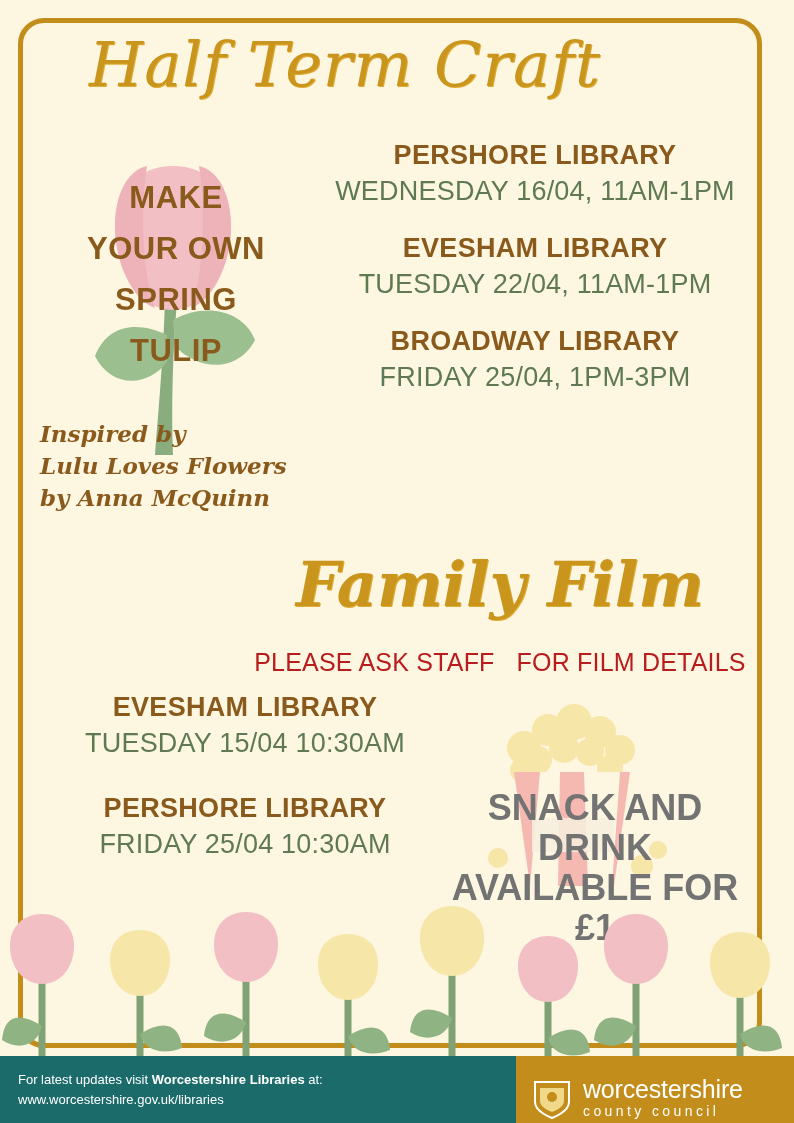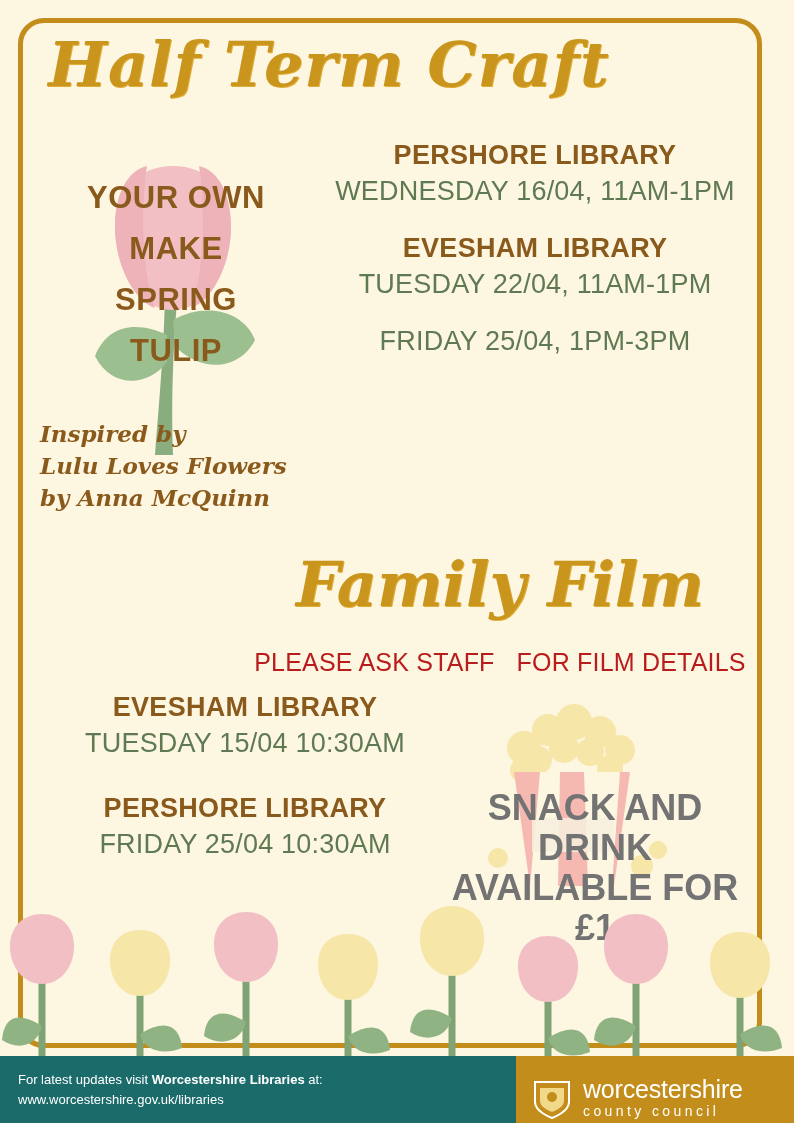--- a/index.html
+++ b/index.html
@@ -28,27 +28,27 @@
     height: 1030px;
     border: 5px solid #c28d1a;
     border-radius: 26px;
     box-sizing: border-box;
     pointer-events: none;
   }
 
   
   .title-craft {
     position: absolute;
-    left: 0;
+    left: 16px;
     top: 28px;
     width: 658px;
     text-align: center;
     font-family: "DejaVu Serif", serif;
     font-style: italic;
-    font-weight: bold;
+    font-weight: normal;
     font-size: 62px;
     letter-spacing: 1px;
     color: #c9951d;
     text-shadow: 1px 1px 0 #e0ad37;
   }
 
   .title-film {
     position: absolute;
     left: 220px;
     top: 548px;
@@ -234,42 +234,43 @@
   <svg class="big-tulip" viewBox="0 0 240 330">
     <path d="M110 170 C108 230 104 275 100 325 L118 325 C116 272 118 222 122 170 Z" fill="#89ad7f"></path>
     <path d="M112 205 C80 190 52 196 40 226 C56 258 92 258 112 232 Z" fill="#9cbf8f"></path>
     <path d="M118 190 C150 172 188 180 200 210 C182 244 142 240 120 216 Z" fill="#9cbf8f"></path>
     <path d="M60 96 C60 60 84 36 118 36 C152 36 176 60 176 96 C176 140 152 180 118 180 C84 180 60 140 60 96 Z" fill="#f2bfc4"></path>
     <path d="M60 96 C60 62 74 40 92 36 C86 74 86 140 100 178 C78 170 60 134 60 96 Z" fill="#eeb2b9"></path>
     <path d="M176 96 C176 62 162 40 144 36 C150 74 150 140 136 178 C158 170 176 134 176 96 Z" fill="#eeb2b9"></path>
   </svg>
 
   <div class="myo">
+    <div>MAKE</div>
     <div>YOUR OWN</div>
-    <div>MAKE</div>
     <div>SPRING</div>
     <div>TULIP</div>
   </div>
 
   <div class="inspired">
     <div>Inspired by</div>
     <div>Lulu Loves Flowers</div>
     <div>by Anna McQuinn</div>
   </div>
 
   <div class="sessions">
     <div class="session">
       <div class="lib">PERSHORE LIBRARY</div>
       <div class="when">WEDNESDAY 16/04, 11AM-1PM</div>
     </div>
     <div class="session">
       <div class="lib">EVESHAM LIBRARY</div>
       <div class="when">TUESDAY 22/04, 11AM-1PM</div>
     </div>
     <div class="session">
+      <div class="lib">BROADWAY LIBRARY</div>
       <div class="when">FRIDAY 25/04, 1PM-3PM</div>
     </div>
   </div>
 
   <div class="title-film">Family Film</div>
 
   <div class="film-sub">
     <span>PLEASE ASK STAFF</span><span class="gap"></span><span>FOR FILM DETAILS</span>
   </div>
 

